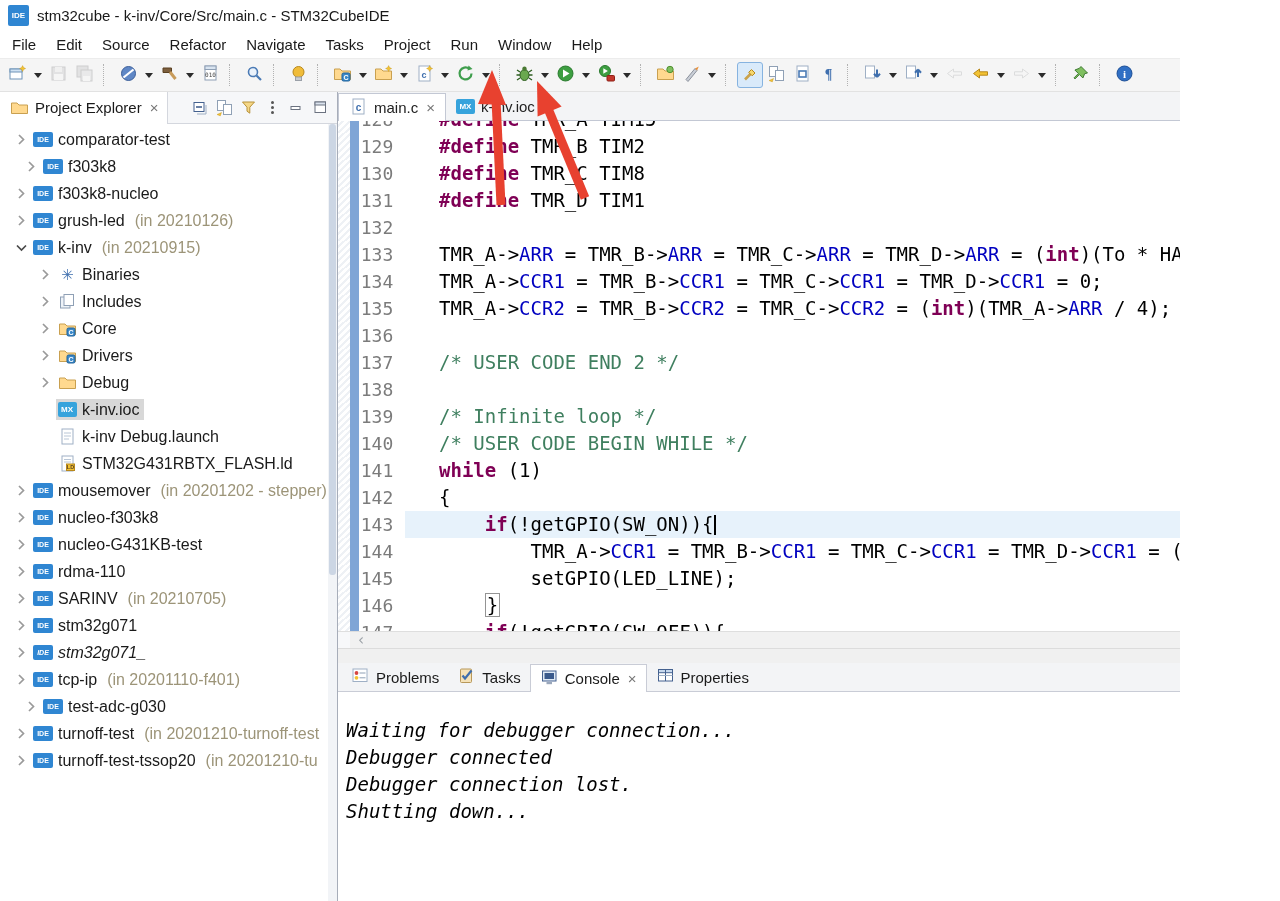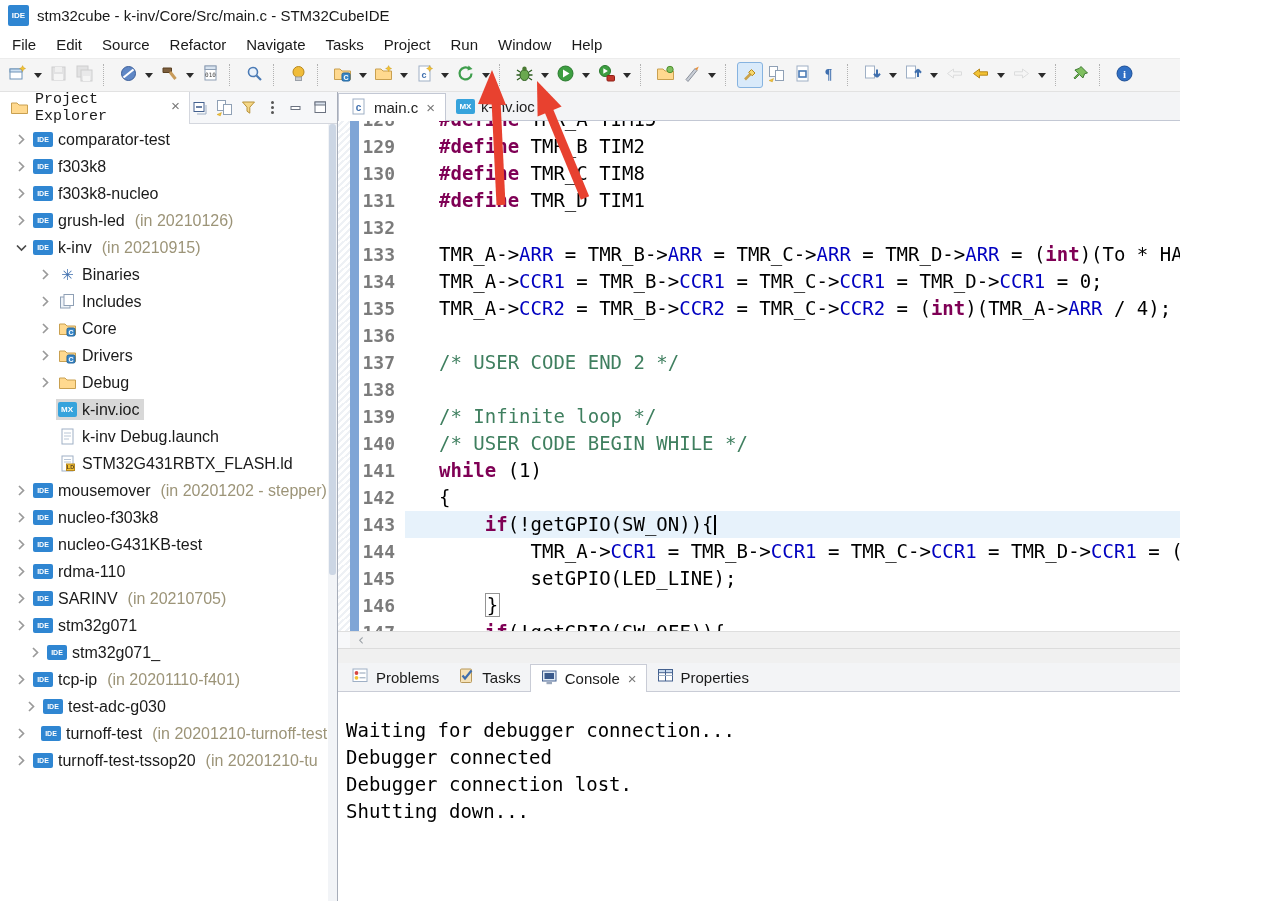--- a/index.html
+++ b/index.html
@@ -25,21 +25,21 @@
   .tbtn.pressed { background:#d9eafa; border:1px solid #86b3e0; }
   .tdd { width:15px; height:26px; display:flex; align-items:center; justify-content:center; }
   .tdd::after { content:""; border-left:4px solid transparent; border-right:4px solid transparent; border-top:5px solid #2b2b2b; }
   .tsep { width:12px; height:22px; border-left:1px dotted #b2b2b2; margin-left:6px; }
   
   .main { display:flex; height:809px; }
   
   .explorer { width:338px; border-right:1px solid #a7adb9; display:flex; flex-direction:column; background:#fff; }
   .explorer-header { height:32px; display:flex; align-items:center; background:#f6f7f9; border-bottom:1px solid #d4d7de; }
   .view-tab { display:flex; align-items:center; gap:6px; padding:0 9px; height:32px; background:#fff;
-    border-right:1px solid #d4d7de; font-size:15px;font-family:Liberation Mono, monospace; }
+    border-right:1px solid #d4d7de; font-size:15px; }
   .tab-close { color:#777; font-size:15px; line-height:1; padding-left:2px; }
   .explorer-hbtns { margin-left:auto; display:flex; align-items:center; gap:3px; padding-right:6px; }
   .hbtn { width:21px; height:21px; display:flex; align-items:center; justify-content:center; }
   .tree { flex:1; overflow:hidden; position:relative; padding-top:2px; }
   .tree-row { height:27px; display:flex; align-items:center; font-size:16px; white-space:nowrap; }
   .chev { width:22px; height:19px; display:flex; align-items:center; justify-content:center; flex:0 0 22px; }
   .row-inner { display:flex; align-items:center; gap:5px; padding:1px 4px 1px 1px; }
   .row-inner.selected { background:#d8d8d8; }
   .tree-icon { width:20px; height:19px; display:flex; align-items:center; justify-content:center; flex:0 0 20px; }
   .badge-ide { width:20px; height:15px; background:#2f86d2; border-radius:2px; color:#fff; font-size:7px; font-weight:bold;
@@ -53,42 +53,42 @@
   .right { flex:1; display:flex; flex-direction:column; min-width:0; }
   .editor-tabs { height:29px; background:#f3f4f6; border-bottom:1px solid #c3c8d4; display:flex; align-items:flex-end; }
   .etab { height:28px; display:flex; align-items:center; gap:6px; padding:0 10px; font-size:15px; color:#222; }
   .etab.active { background:#fff; border:1px solid #c3c8d4; border-bottom:none; margin-bottom:-1px; }
   
   .editor-body { height:510px; background:#fff; overflow:hidden; }
   .code-lines { margin-top:-15px; }
   .code-row { display:flex; height:27px; line-height:27px; font-family:"DejaVu Sans Mono", monospace; font-size:19px; }
   .annot { width:12px; flex:0 0 12px; background:repeating-linear-gradient(135deg,#ffffff 0 3px,#eef1f5 3px 5px); }
   .diff { width:9px; flex:0 0 9px; background:#7fa5d6; }
-  .lnum { width:46px; flex:0 0 46px; color:#7b7b7b; text-align:right; padding-right:10px; font-size:18px;font-weight:bold; }
+  .lnum { width:46px; flex:0 0 46px; color:#7b7b7b; text-align:center; padding-right:10px; font-size:18px; }
   .lcode { flex:1; padding-left:34px; white-space:pre; overflow:hidden; }
   .code-row.current .lcode { background:#e7f2fb; }
   .tok-pl { color:#000; }
   .tok-kw { color:#7f0055; font-weight:bold; }
   .tok-fld { color:#0000c0; }
   .tok-cm { color:#3f7f5f; }
   .tok-brk { display:inline-block; border:1px solid #949494; line-height:22px; vertical-align:top; margin-top:1px; padding:0 1px; color:#000; }
   .caret { display:inline-block; width:2px; height:20px; background:#000; vertical-align:-4px; }
   .hscroll { height:17px; background:#f1f1f1; border-top:1px solid #dedede; display:flex; align-items:center; }
   .hs-annot { width:12px; height:100%; background:#f7f8fa; }
   .hs-arrow { color:#9aa0a6; font-size:15px; padding-left:8px; font-family:"DejaVu Sans",sans-serif; }
   .splitter { height:15px; background:#f0f0f0; border-top:1px solid #dcdcdc; }
   
   .console { flex:1; display:flex; flex-direction:column; background:#fff; min-height:0; }
   .console-tabs { height:29px; background:#f3f4f6; border-bottom:1px solid #c9ccd6; display:flex; align-items:flex-end; padding-left:4px; }
   .ctab { height:28px; display:flex; align-items:center; gap:6px; padding:0 9px; font-size:15px; }
   .ctab.active { background:#fff; border:1px solid #c9ccd6; border-bottom:none; margin-bottom:-1px; }
   .console-status { height:29px; display:flex; align-items:center; font-size:15px; color:#111;
     padding-left:8px; border-bottom:1px solid #d9dce2; white-space:nowrap; overflow:hidden; }
   .console-out { flex:1; font-family:"DejaVu Sans Mono", monospace; font-size:19px; line-height:27px;
-    padding:25px 0 0 8px; white-space:pre; color:#000; }
+    padding:25px 0 0 8px; white-space:pre; color:#000;font-style:italic; }
   
   .overlay { position:absolute; inset:0; pointer-events:none; z-index:50; }
 </style>
 </head>
 <body>
 
 <div class="screen">
 
   <div class="titlebar">
     <div class="app-icon">IDE</div>
@@ -368,21 +368,21 @@
                 <polyline points="7,5 11.5,9.5 7,14" fill="none" stroke="#9a9a9a" stroke-width="1.7"></polyline>
               </svg>
             </span>
             <span class="row-inner">
               <span class="tree-icon">
                 <span class="badge-ide">IDE</span>
               </span>
               <span>comparator-test</span>
             </span>
           </div>
-          <div class="tree-row" style="padding-left: 10px;">
+          <div class="tree-row" style="padding-left: 20px;">
             <span class="chev">
               <svg width="19" height="19" viewBox="0 0 19 19">
                 <polyline points="7,5 11.5,9.5 7,14" fill="none" stroke="#9a9a9a" stroke-width="1.7"></polyline>
               </svg>
             </span>
             <span class="row-inner">
               <span class="tree-icon">
                 <span class="badge-ide">IDE</span>
               </span>
               <span>f303k8</span>
@@ -617,21 +617,21 @@
                 <polyline points="7,5 11.5,9.5 7,14" fill="none" stroke="#9a9a9a" stroke-width="1.7"></polyline>
               </svg>
             </span>
             <span class="row-inner">
               <span class="tree-icon">
                 <span class="badge-ide">IDE</span>
               </span>
               <span>stm32g071</span>
             </span>
           </div>
-          <div class="tree-row" style="padding-left: 24px;">
+          <div class="tree-row" style="padding-left: 10px; font-style: italic;">
             <span class="chev">
               <svg width="19" height="19" viewBox="0 0 19 19">
                 <polyline points="7,5 11.5,9.5 7,14" fill="none" stroke="#9a9a9a" stroke-width="1.7"></polyline>
               </svg>
             </span>
             <span class="row-inner">
               <span class="tree-icon">
                 <span class="badge-ide">IDE</span>
               </span>
               <span>stm32g071_</span>
@@ -657,21 +657,21 @@
                 <polyline points="7,5 11.5,9.5 7,14" fill="none" stroke="#9a9a9a" stroke-width="1.7"></polyline>
               </svg>
             </span>
             <span class="row-inner">
               <span class="tree-icon">
                 <span class="badge-ide">IDE</span>
               </span>
               <span>test-adc-g030</span>
             </span>
           </div>
-          <div class="tree-row" style="padding-left: 10px; gap: 8px;">
+          <div class="tree-row" style="padding-left: 10px;">
             <span class="chev">
               <svg width="19" height="19" viewBox="0 0 19 19">
                 <polyline points="7,5 11.5,9.5 7,14" fill="none" stroke="#9a9a9a" stroke-width="1.7"></polyline>
               </svg>
             </span>
             <span class="row-inner">
               <span class="tree-icon">
                 <span class="badge-ide">IDE</span>
               </span>
               <span>turnoff-test</span>

